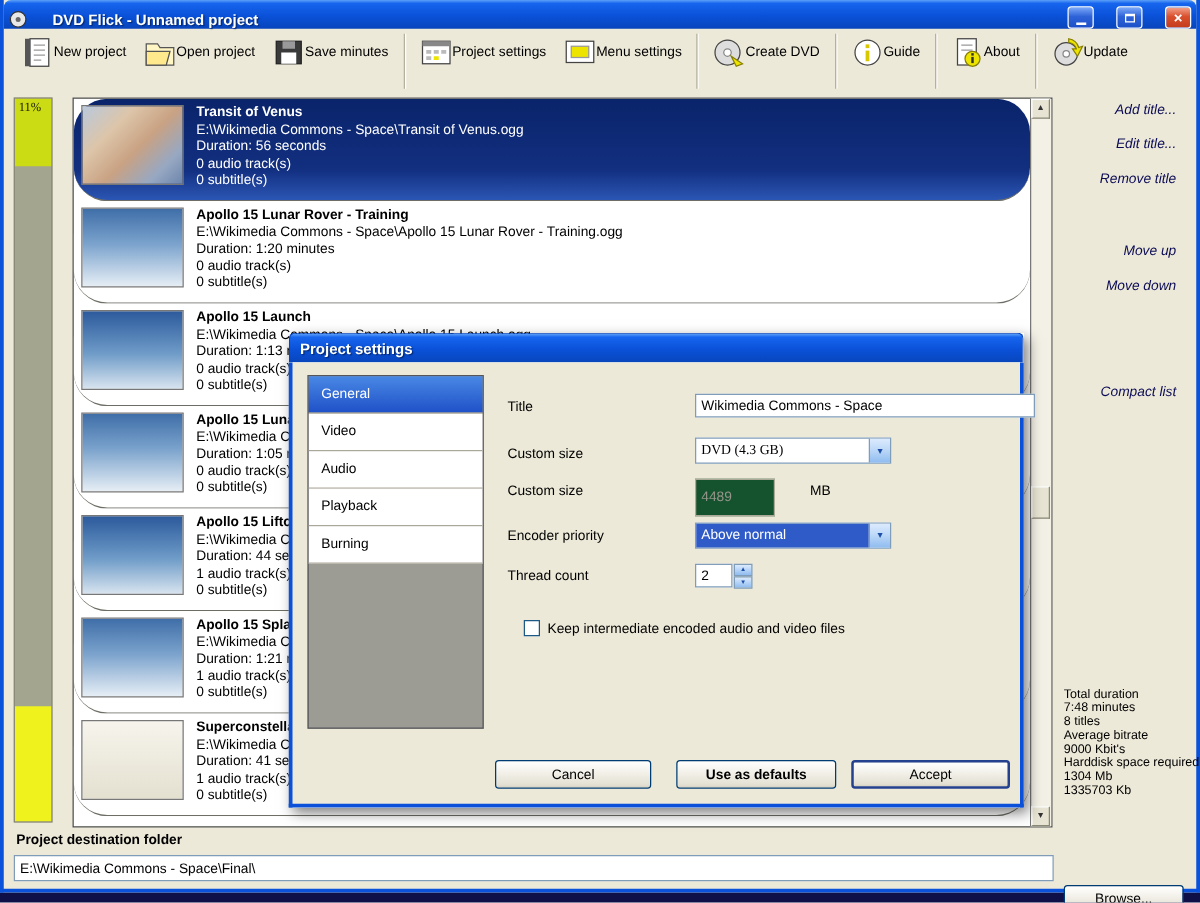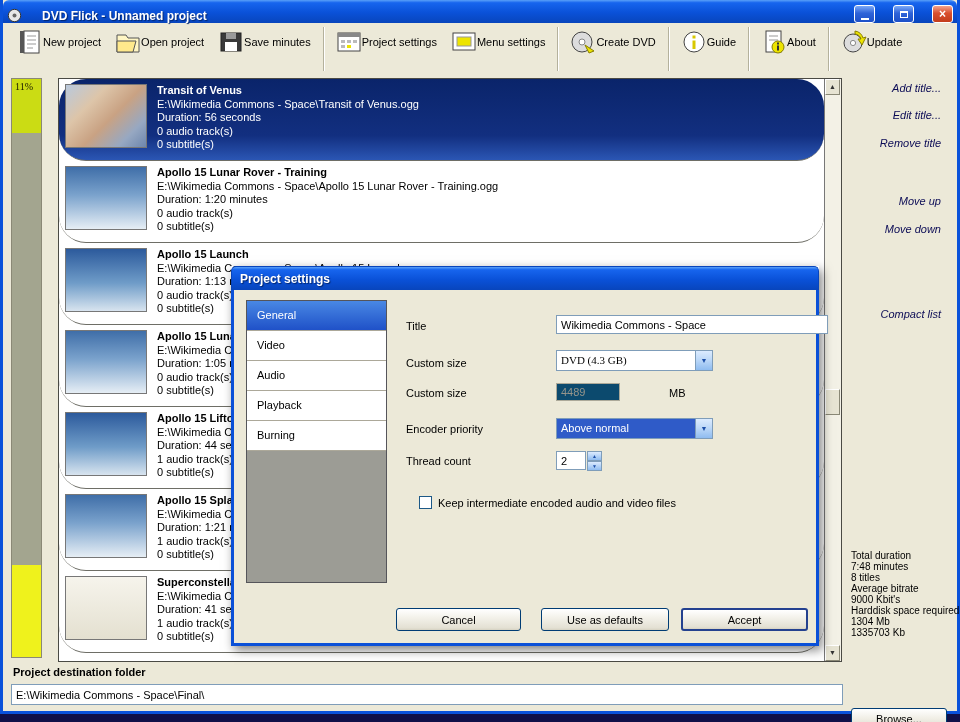--- a/index.html
+++ b/index.html
@@ -72,45 +72,45 @@
                   border:1px solid #0845BC; border-bottom:none; }
   .dlg-body { position:relative; height:356px; background:#ECE9D8; border:3px solid #0A50D8; border-top:none; }
 
   .tab-box { position:absolute; left:12px; top:10px; width:141px; height:283px; border:1px solid #55555A; background:#9C9C95; }
   .tab-item { height:30px; line-height:29px; padding-left:10px; font-size:11px; background:#fff;
               border-bottom:1px solid #ACA899; color:#000; cursor:default; }
   .tab-item.selected { background:linear-gradient(180deg,#4988E4,#1F51C8); color:#fff; }
 
   .f-label { position:absolute; font-size:11px; color:#000; white-space:nowrap; }
   .fl-title { left:172px; top:30px; } .fl-target { left:172px; top:67px; } .fl-custom { left:172px; top:97px; }
-  .fl-encoder { left:172px; top:133px; } .fl-thread { left:172px; top:165px; } .fl-mb { left:414px; top:97px;margin-left:21px; }
+  .fl-encoder { left:172px; top:133px; } .fl-thread { left:172px; top:165px; } .fl-mb { left:414px; top:97px; }
 
   .txt-input { position:absolute; border:1px solid #7F9DB9; background:#fff; font-family:inherit; font-size:11px; padding:2px 4px; }
   .in-title { left:322px; top:25px; width:272px; height:19px; }
-  .in-custom { left:322px; top:93px; width:64px; height:18px; background:#0c4a6e; color:#96958B; border-color:#ACA999; }
+  .in-custom { left:322px; top:93px; width:64px; height:30px; background:#14532d; color:#96958B; border-color:#ACA999; }
   .in-thread { left:322px; top:161px; width:30px; height:19px; }
 
   .combo { position:absolute; height:21px; border:1px solid #7F9DB9; background:#fff; display:flex; }
   .combo-target { left:322px; top:60px; width:157px;font-family:Liberation Serif, serif; }
   .combo-encoder { left:322px; top:128px; width:157px; }
   .combo-text { flex:1; font-size:11px; padding:3px 4px; white-space:nowrap; overflow:hidden; color:#000; }
   .combo.focused .combo-text { background:#2F5BC8; color:#fff; }
   .combo-arrow { width:17px; background:linear-gradient(180deg,#DCEBFE,#BED9F8 45%,#8FBCF0); border-left:1px solid #7F9DB9;
                  color:#1D4FA8; font-size:7px; display:flex; align-items:center; justify-content:center; }
 
   .spinner { position:absolute; left:353px; top:161px; width:15px; height:19px; display:flex; flex-direction:column; }
   .spin-btn { flex:1; font-size:5px; line-height:8px; text-align:center;
               background:linear-gradient(180deg,#DCEBFE,#8FBCF0); border:1px solid #7F9DB9; color:#1D4FA8; }
 
   .checkbox { position:absolute; left:185px; top:206px; width:13px; height:13px; background:#fff; border:1px solid #1D5987; }
   .cb-label { position:absolute; left:204px; top:207px; font-size:11px; }
 
   .dlg-btn { position:absolute; top:318px; height:23px; }
   .btn-cancel { left:162px; width:125px; }
-  .btn-defaults { left:307px; width:128px; }
+  .btn-defaults { left:307px; width:128px;font-weight:bold; }
   .btn-accept { left:447px; width:127px; border:2px solid #24418F; }
 </style>
 </head>
 <body>
 
 <div class="window">
 
   <div class="titlebar">
     <span class="app-ico">
       <svg width="15" height="15" viewBox="0 0 15 15">

